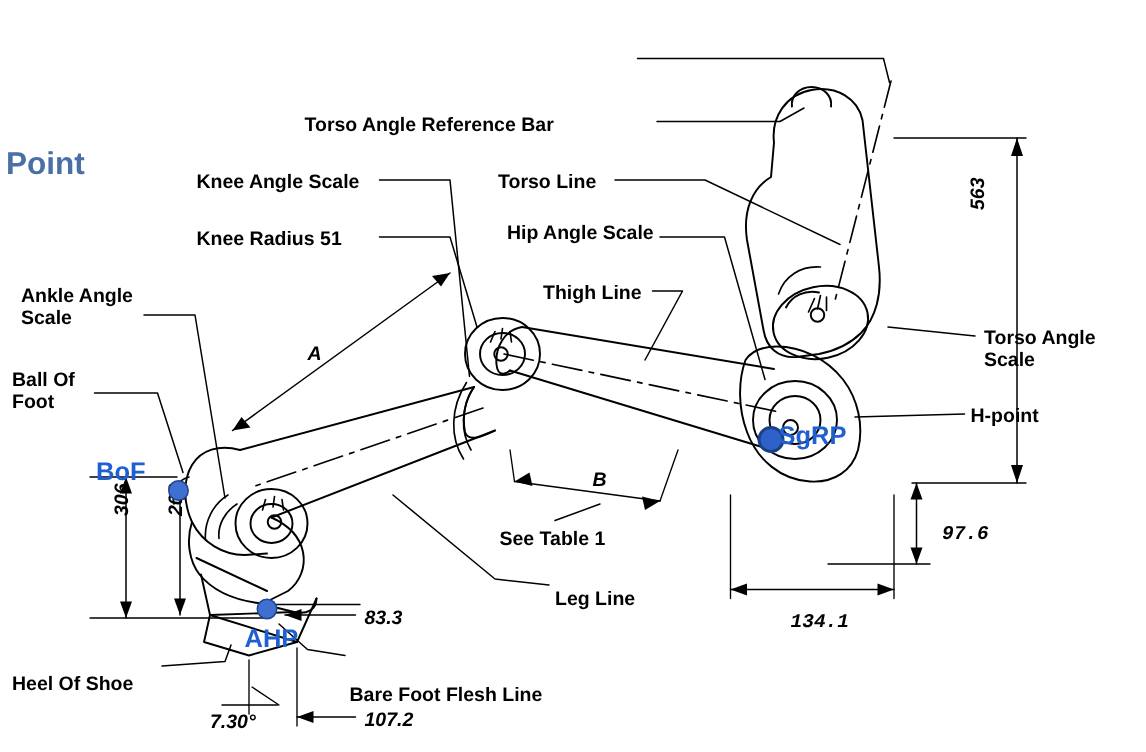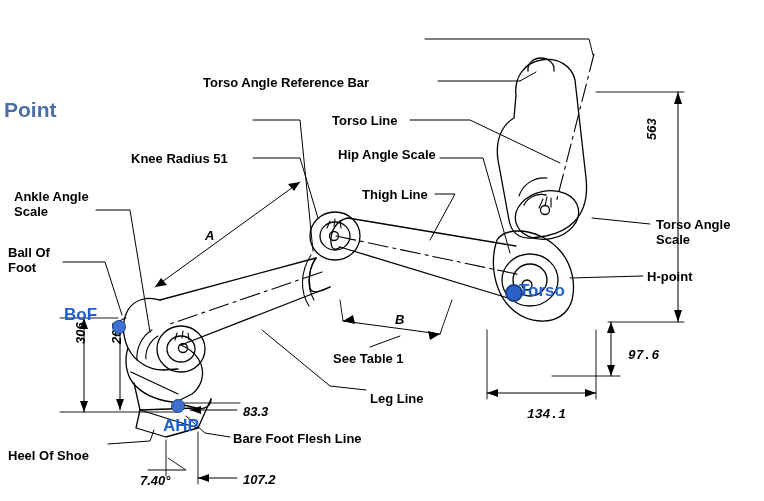--- a/index.html
+++ b/index.html
@@ -203,49 +203,50 @@
 
       <path d="M120 322 L120 410" stroke-width="1"></path>
       <path d="M120 322 l-4 11 l8 0 Z" fill="#000000" stroke="none"></path>
       <path d="M120 410 l-4 -11 l8 0 Z" fill="#000000" stroke="none"></path>
     </g>
   </svg>
 
   <div class="lbl bigblue" style="left:4px; top:98px;">Point</div>
 
   <div class="lbl" style="left:203px; top:76px;">Torso Angle Reference Bar</div>
+  <div class="lbl" style="left:131px; top:114px;">Knee Angle Scale</div>
   <div class="lbl" style="left:332px; top:114px;">Torso Line</div>
   <div class="lbl" style="left:131px; top:152px;">Knee Radius 51</div>
   <div class="lbl" style="left:338px; top:148px;text-align:center;">Hip Angle Scale</div>
   <div class="lbl" style="left:362px; top:188px;">Thigh Line</div>
   <div class="lbl" style="left:14px; top:190px;">Ankle Angle
 Scale</div>
   <div class="lbl" style="left:656px; top:218px;">Torso Angle
 Scale</div>
   <div class="lbl" style="left:8px; top:246px;">Ball Of
 Foot</div>
   <div class="lbl" style="left:647px; top:270px;">H-point</div>
   <div class="lbl" style="left:333px; top:352px;">See Table 1</div>
   <div class="lbl" style="left:370px; top:392px;">Leg Line</div>
-  <div class="lbl" style="left:233px; top:432px;">Bare Foot Flesh Line</div>
+  <div class="lbl" style="left:233px; top:456px;">Bare Foot Flesh Line</div>
   <div class="lbl" style="left:8px; top:449px;">Heel Of Shoe</div>
 
   <div class="lbl ital" style="left:205px; top:229px;">A</div>
   <div class="lbl ital" style="left:395px; top:313px;">B</div>
   <div class="lbl ital" style="left:645px; top:140px; transform: rotate(-90deg); transform-origin: left top;">563</div>
   <div class="lbl ital" style="left:628px; top:349px;font-family:Liberation Mono, monospace;">97.6</div>
   <div class="lbl ital" style="left:527px; top:408px;font-family:Liberation Mono, monospace;">134.1</div>
   <div class="lbl ital" style="left:243px; top:405px;">83.3</div>
   <div class="lbl ital" style="left:243px; top:473px;">107.2</div>
-  <div class="lbl ital" style="left:140px; top:474px;">7.40°</div>
+  <div class="lbl ital" style="left:140px; top:474px;">7.30°</div>
   <div class="lbl ital" style="left:74px; top:344px; transform: rotate(-90deg); transform-origin: left top;">306</div>
   <div class="lbl ital" style="left:110px; top:344px; transform: rotate(-90deg); transform-origin: left top;">203</div>
 
   <div class="dot med" style="left:112px; top:320px;"></div>
   <div class="lbl blue" style="left:64px; top:305px;">BoF</div>
 
   <div class="dot med" style="left:171px; top:399px;"></div>
   <div class="lbl blue" style="left:163px; top:416px;">AHP</div>
 
   <div class="dot ring" style="left:505px; top:284px;"></div>
-  <div class="lbl blue" style="left:519px; top:281px;">Torso</div>
+  <div class="lbl blue" style="left:519px; top:281px;">SgRP</div>
 
 </div>
 
 </body></html>

